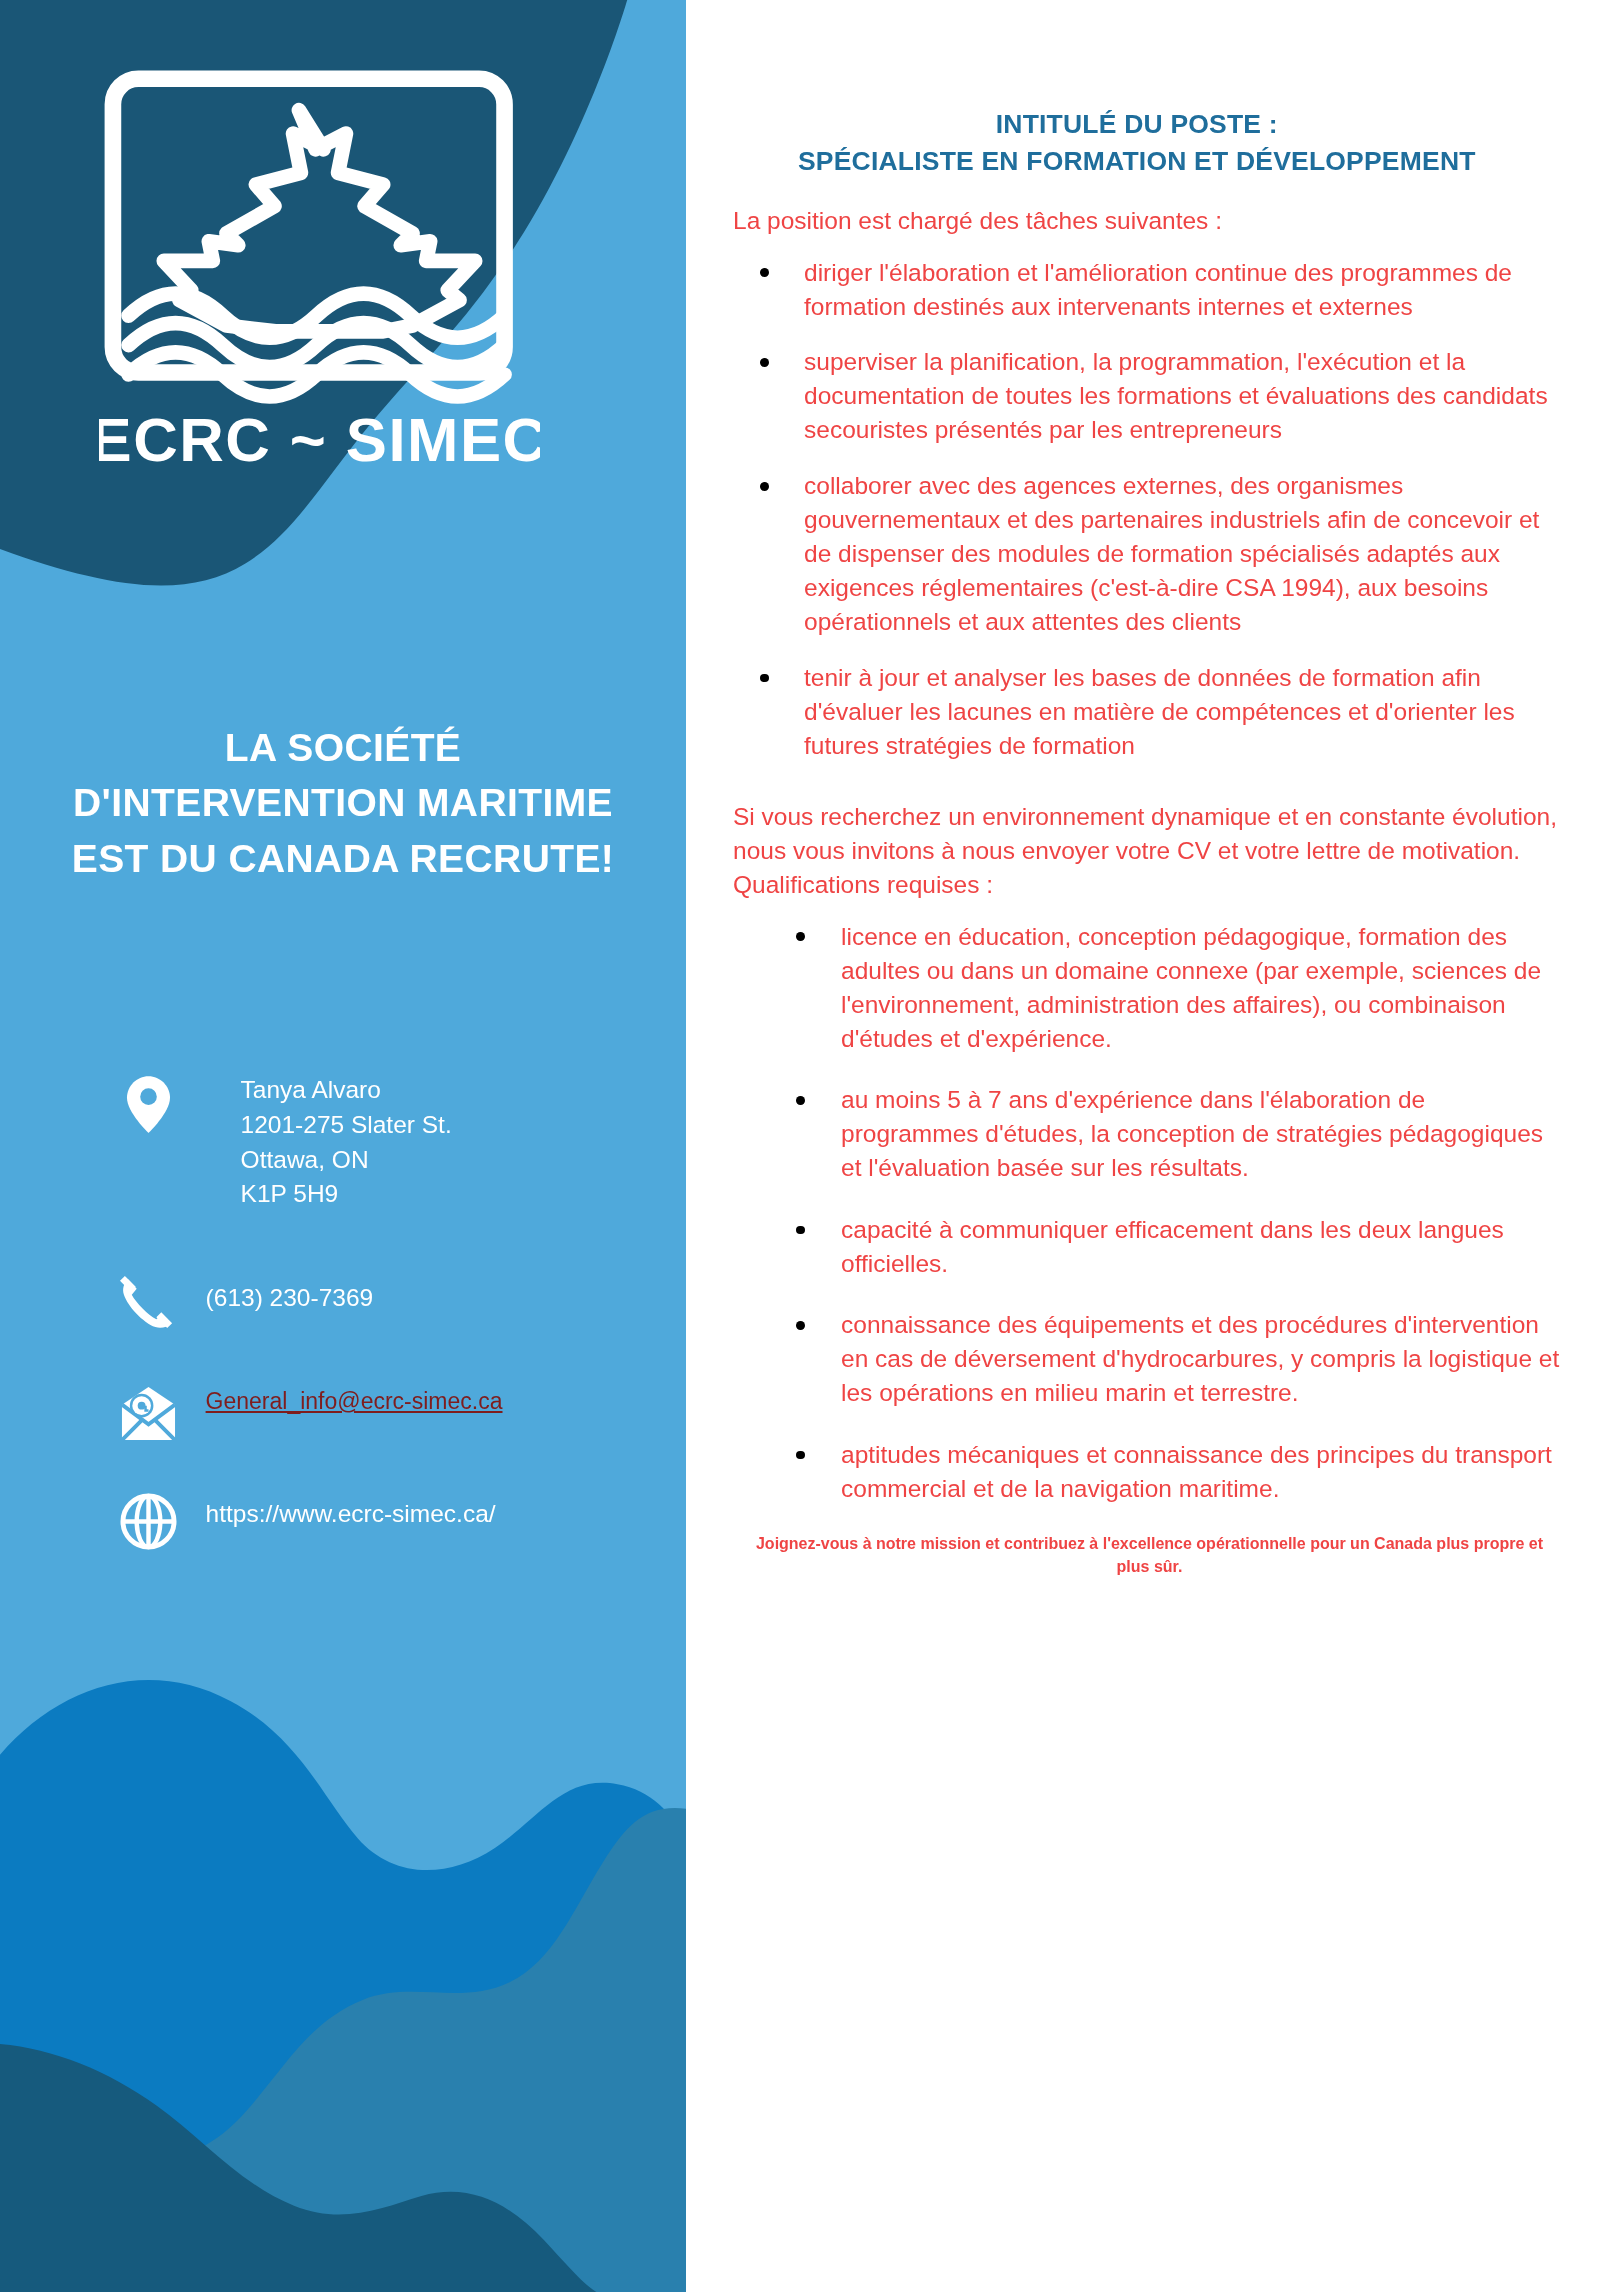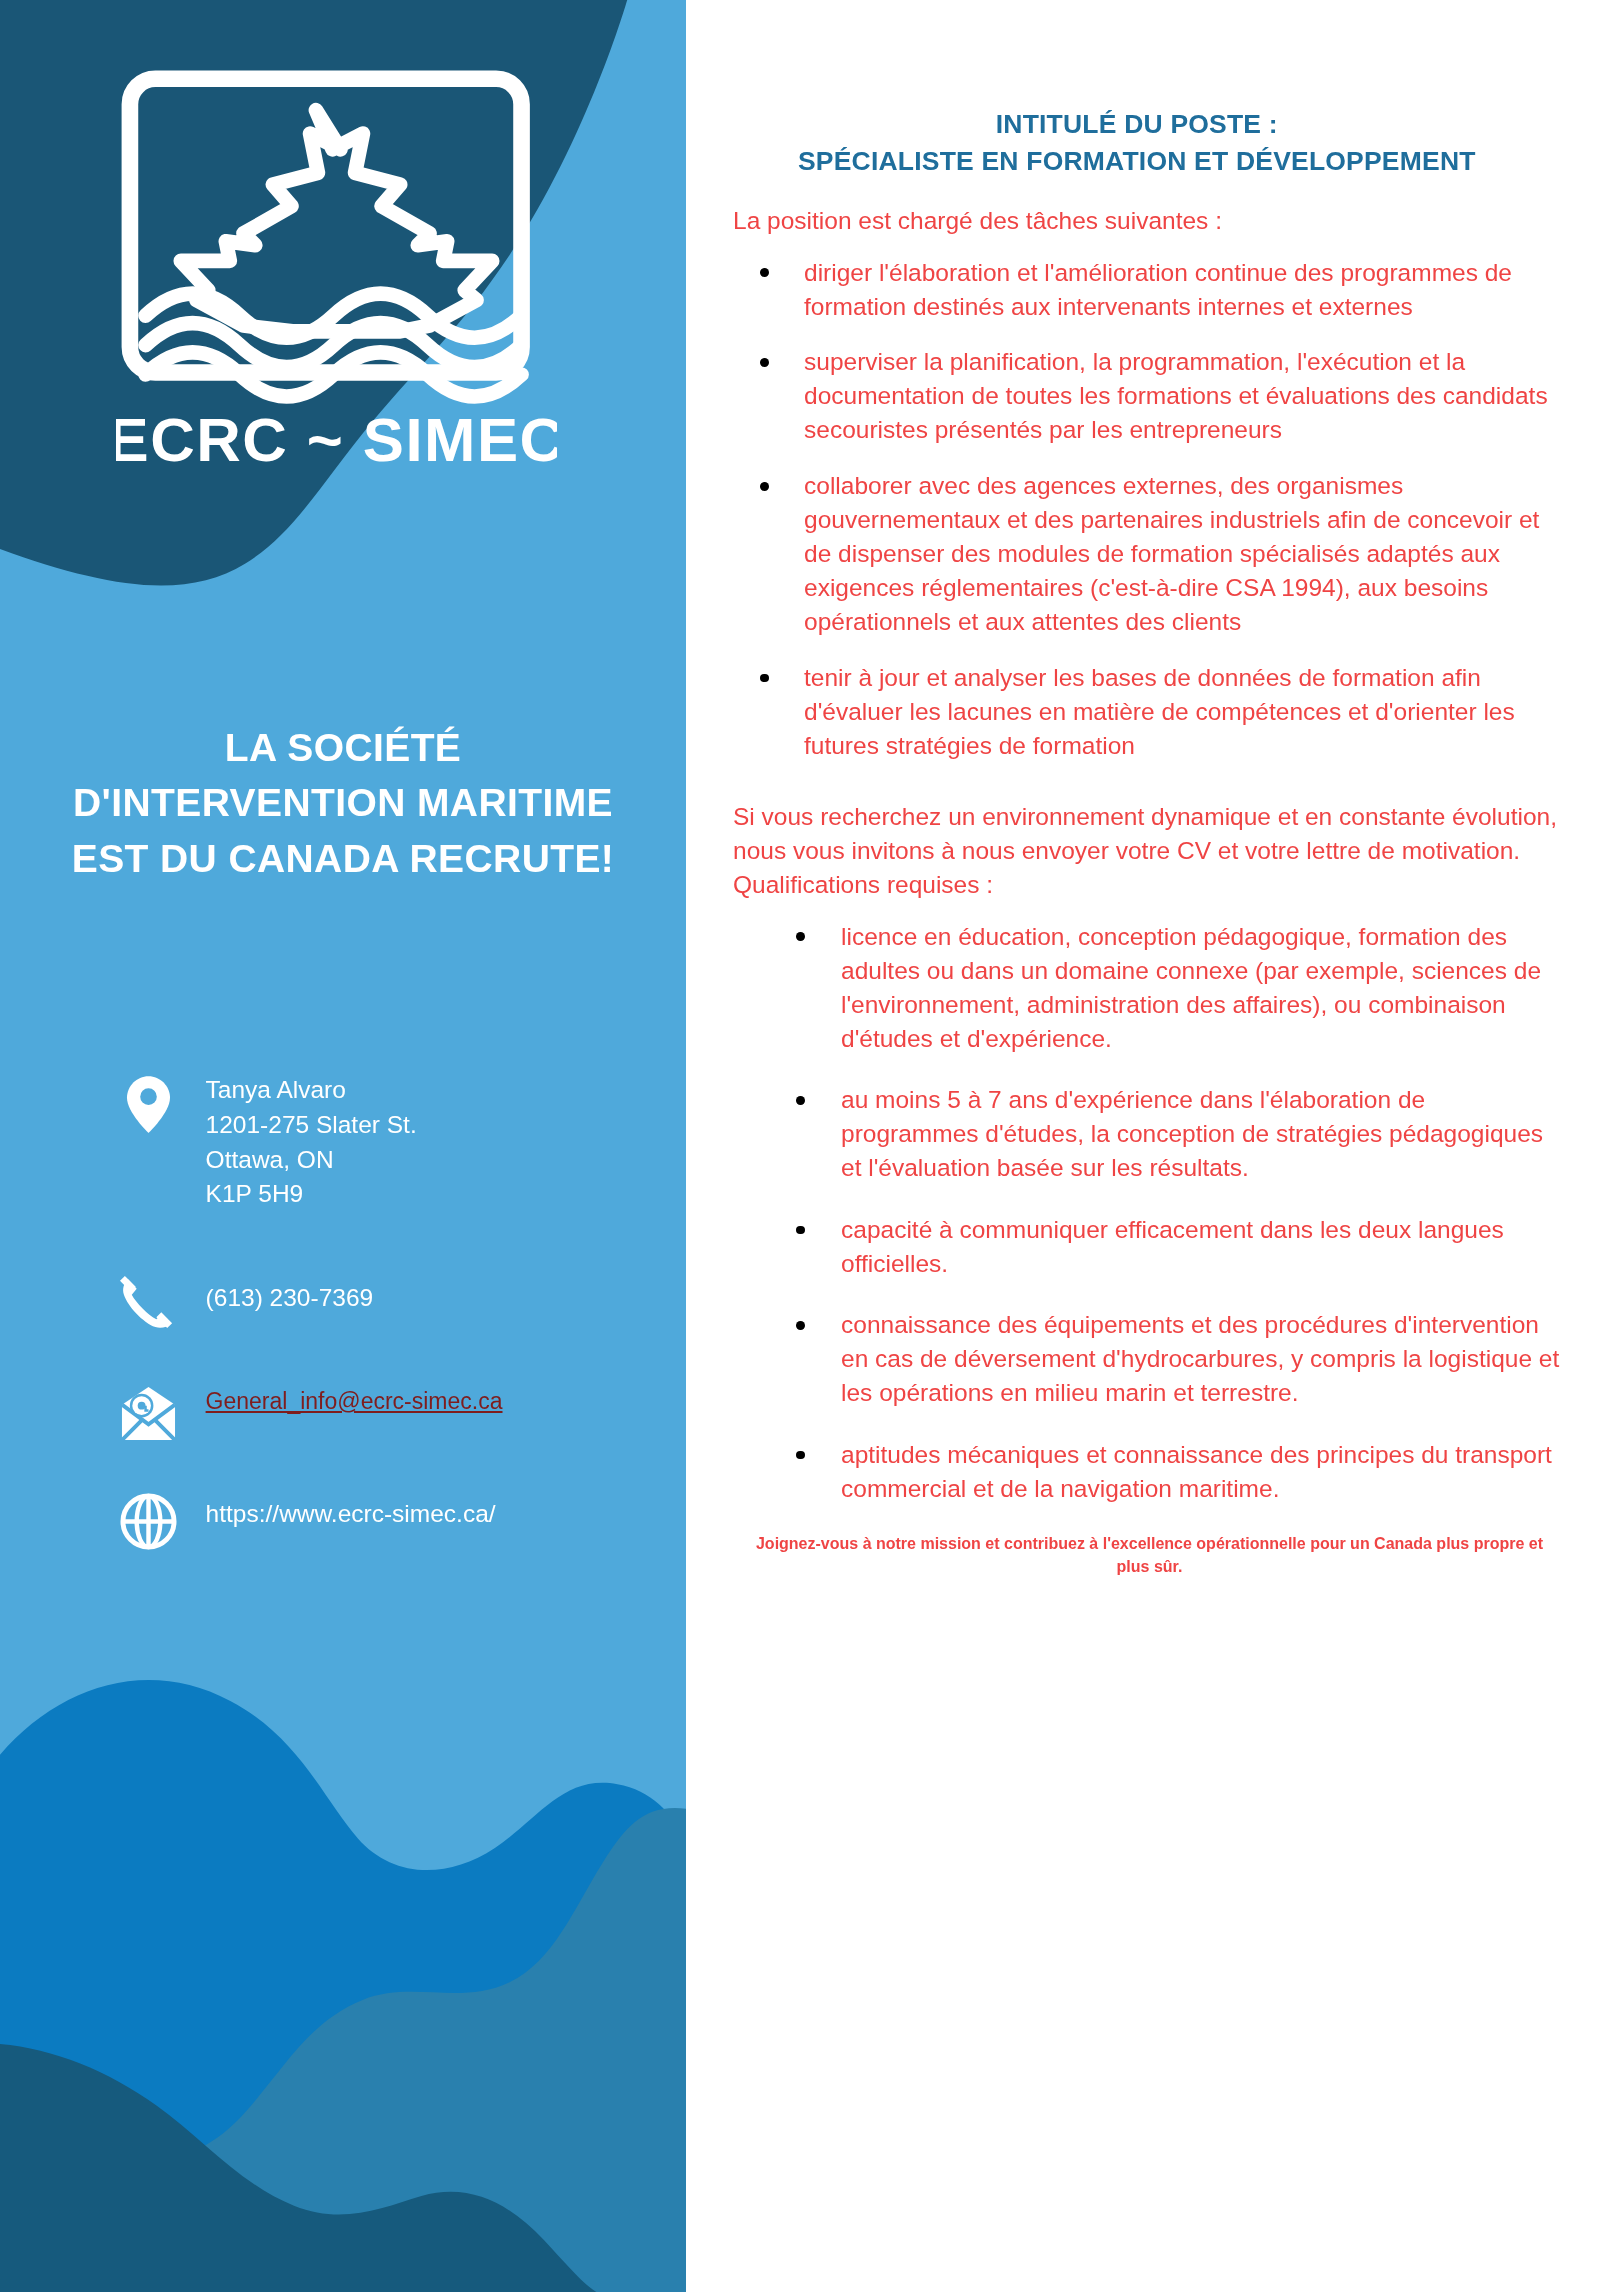--- a/index.html
+++ b/index.html
@@ -20,21 +20,21 @@
     width:686px; height:2293px;
     background:#4FA9DB;
     overflow:hidden;
   }
   #sidebar-deco{
     position:absolute; left:0; top:0; width:686px; height:2293px;
   }
 
   .logo-wrap{
     position:absolute;
-    left:116px; top:69px;
+    left:99px; top:69px;
     width:441px; height:421px;
   }
   .logo-wrap svg{width:100%;height:100%;display:block;}
 
   .headline{
     position:absolute;
     left:59px; top:720px;
     width:568px;
     text-align:center;
     color:#ffffff;
@@ -70,21 +70,21 @@
     padding-left:17.6px;
   }
   .contact-text .line{display:block;}
   .email-link{
     color:#7f1d1d;
     text-decoration:underline;
     font-size:23px;
     display:block;
     padding-top:2px;
   }
-  .row-address{margin-bottom:59px;}
+  .row-address{margin-bottom:59px;gap:35px;}
   .row-phone  {margin-bottom:51px;}
   .row-email  {margin-bottom:49px;}
   .phone-text {padding-top:9.8px;}
   .web-text   {padding-top:5.9px;}
 
   
   #content{
     position:absolute;
     left:686px; top:0;
     width:935px; height:2293px;

